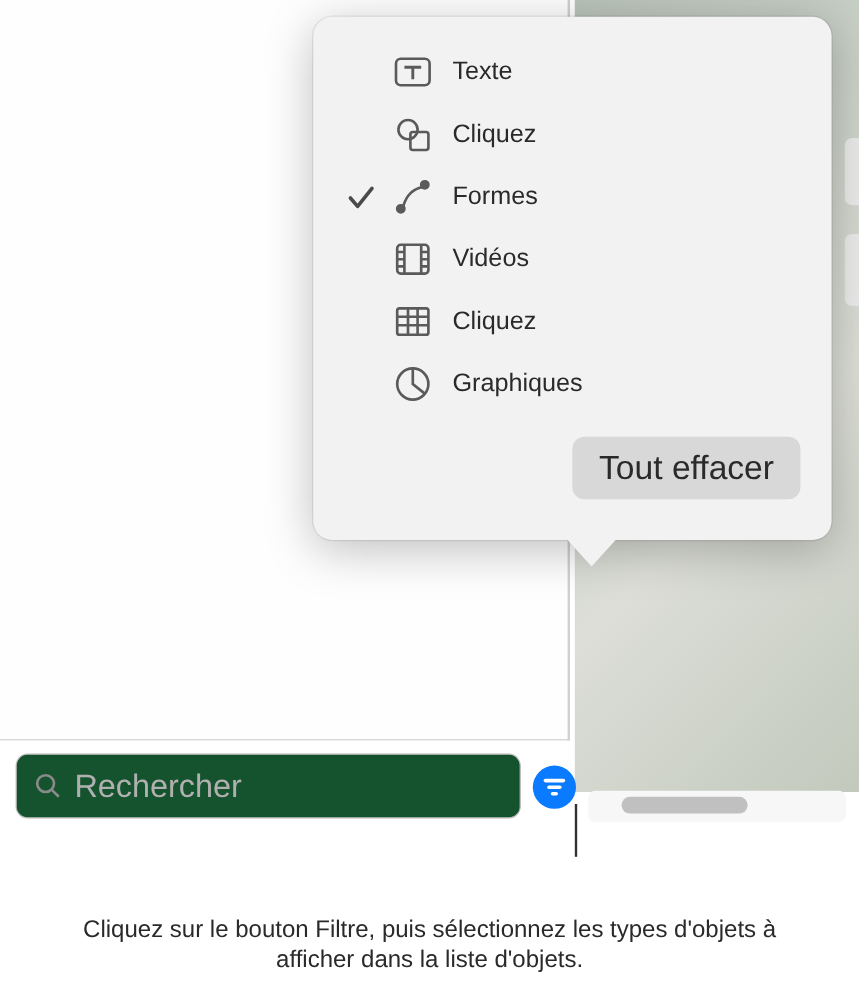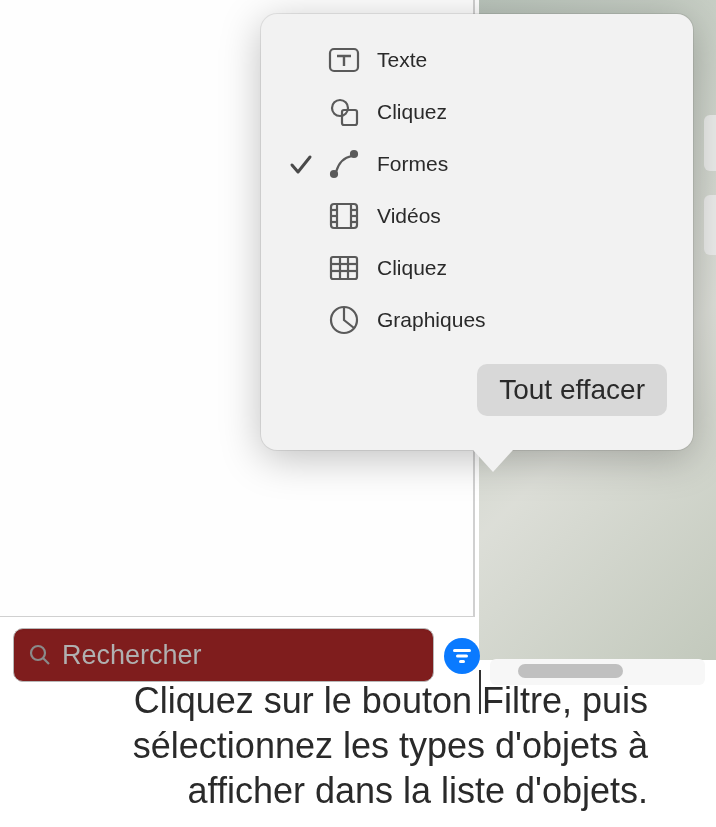--- a/index.html
+++ b/index.html
@@ -132,21 +132,21 @@
     .search-bar-wrap {
       position: absolute;
       bottom: 145px;
       left: 13px;
       width: 463px;
       height: 54px;
     }
     .search-bar {
       width: 421px;
       height: 54px;
-      background: #7f1d1d;
+      background: #14532d;
       border: 1px solid #b8b8b8;
       border-radius: 10px;
       display: flex;
       align-items: center;
       padding: 0 14px;
       box-shadow: inset 0 1px 2px rgba(0,0,0,0.05);
     }
     .search-icon-svg {
       width: 24px;
       height: 24px;
@@ -196,24 +196,24 @@
       position: absolute;
       bottom: 113px;
       left: 479px;
       width: 2px;
       height: 44px;
       background: #333;
     }
     .caption {
       position: absolute;
       bottom: 14px;
-      left: 28px;
+      left: 48px;
       width: 620px;
-      text-align: right;
-      font-size: 36px;
+      text-align: center;
+      font-size: 20px;
       line-height: 1.25;
       color: #2a2a2a;
     }
   </style>
 </head>
 <body>
 
 <div class="canvas-area">
   <div class="canvas-border"></div>
   <div class="right-panel"></div>

